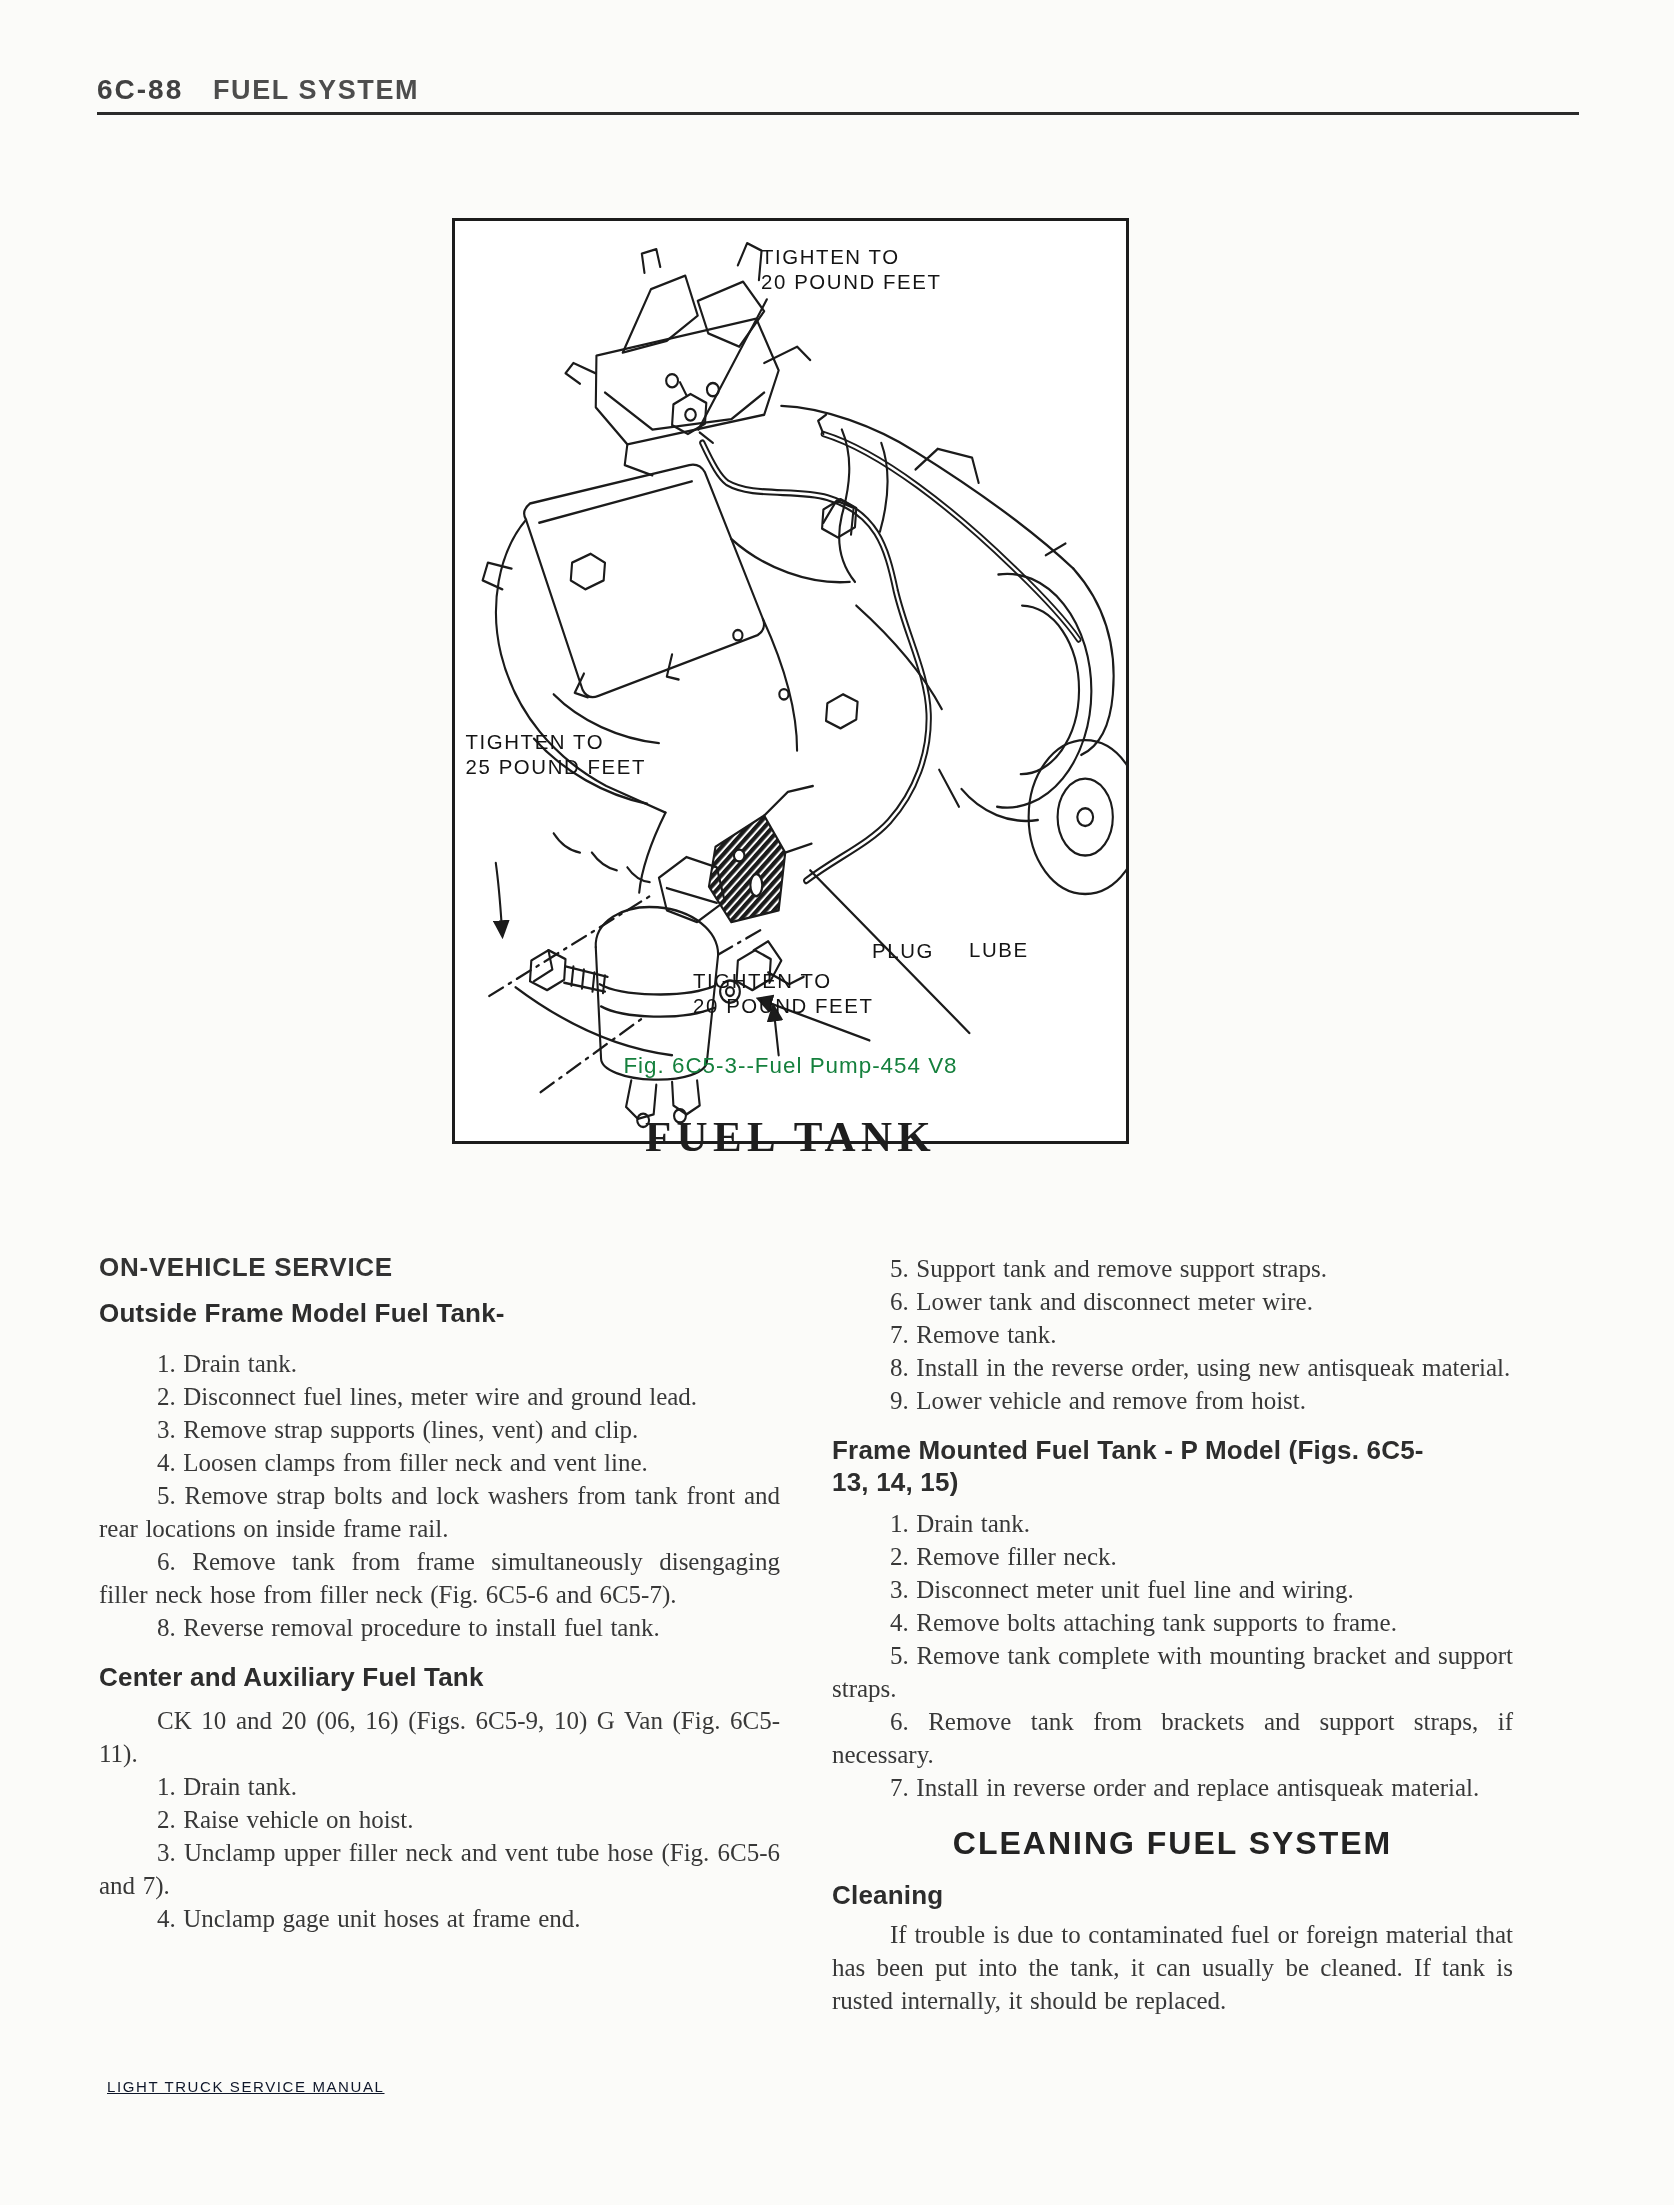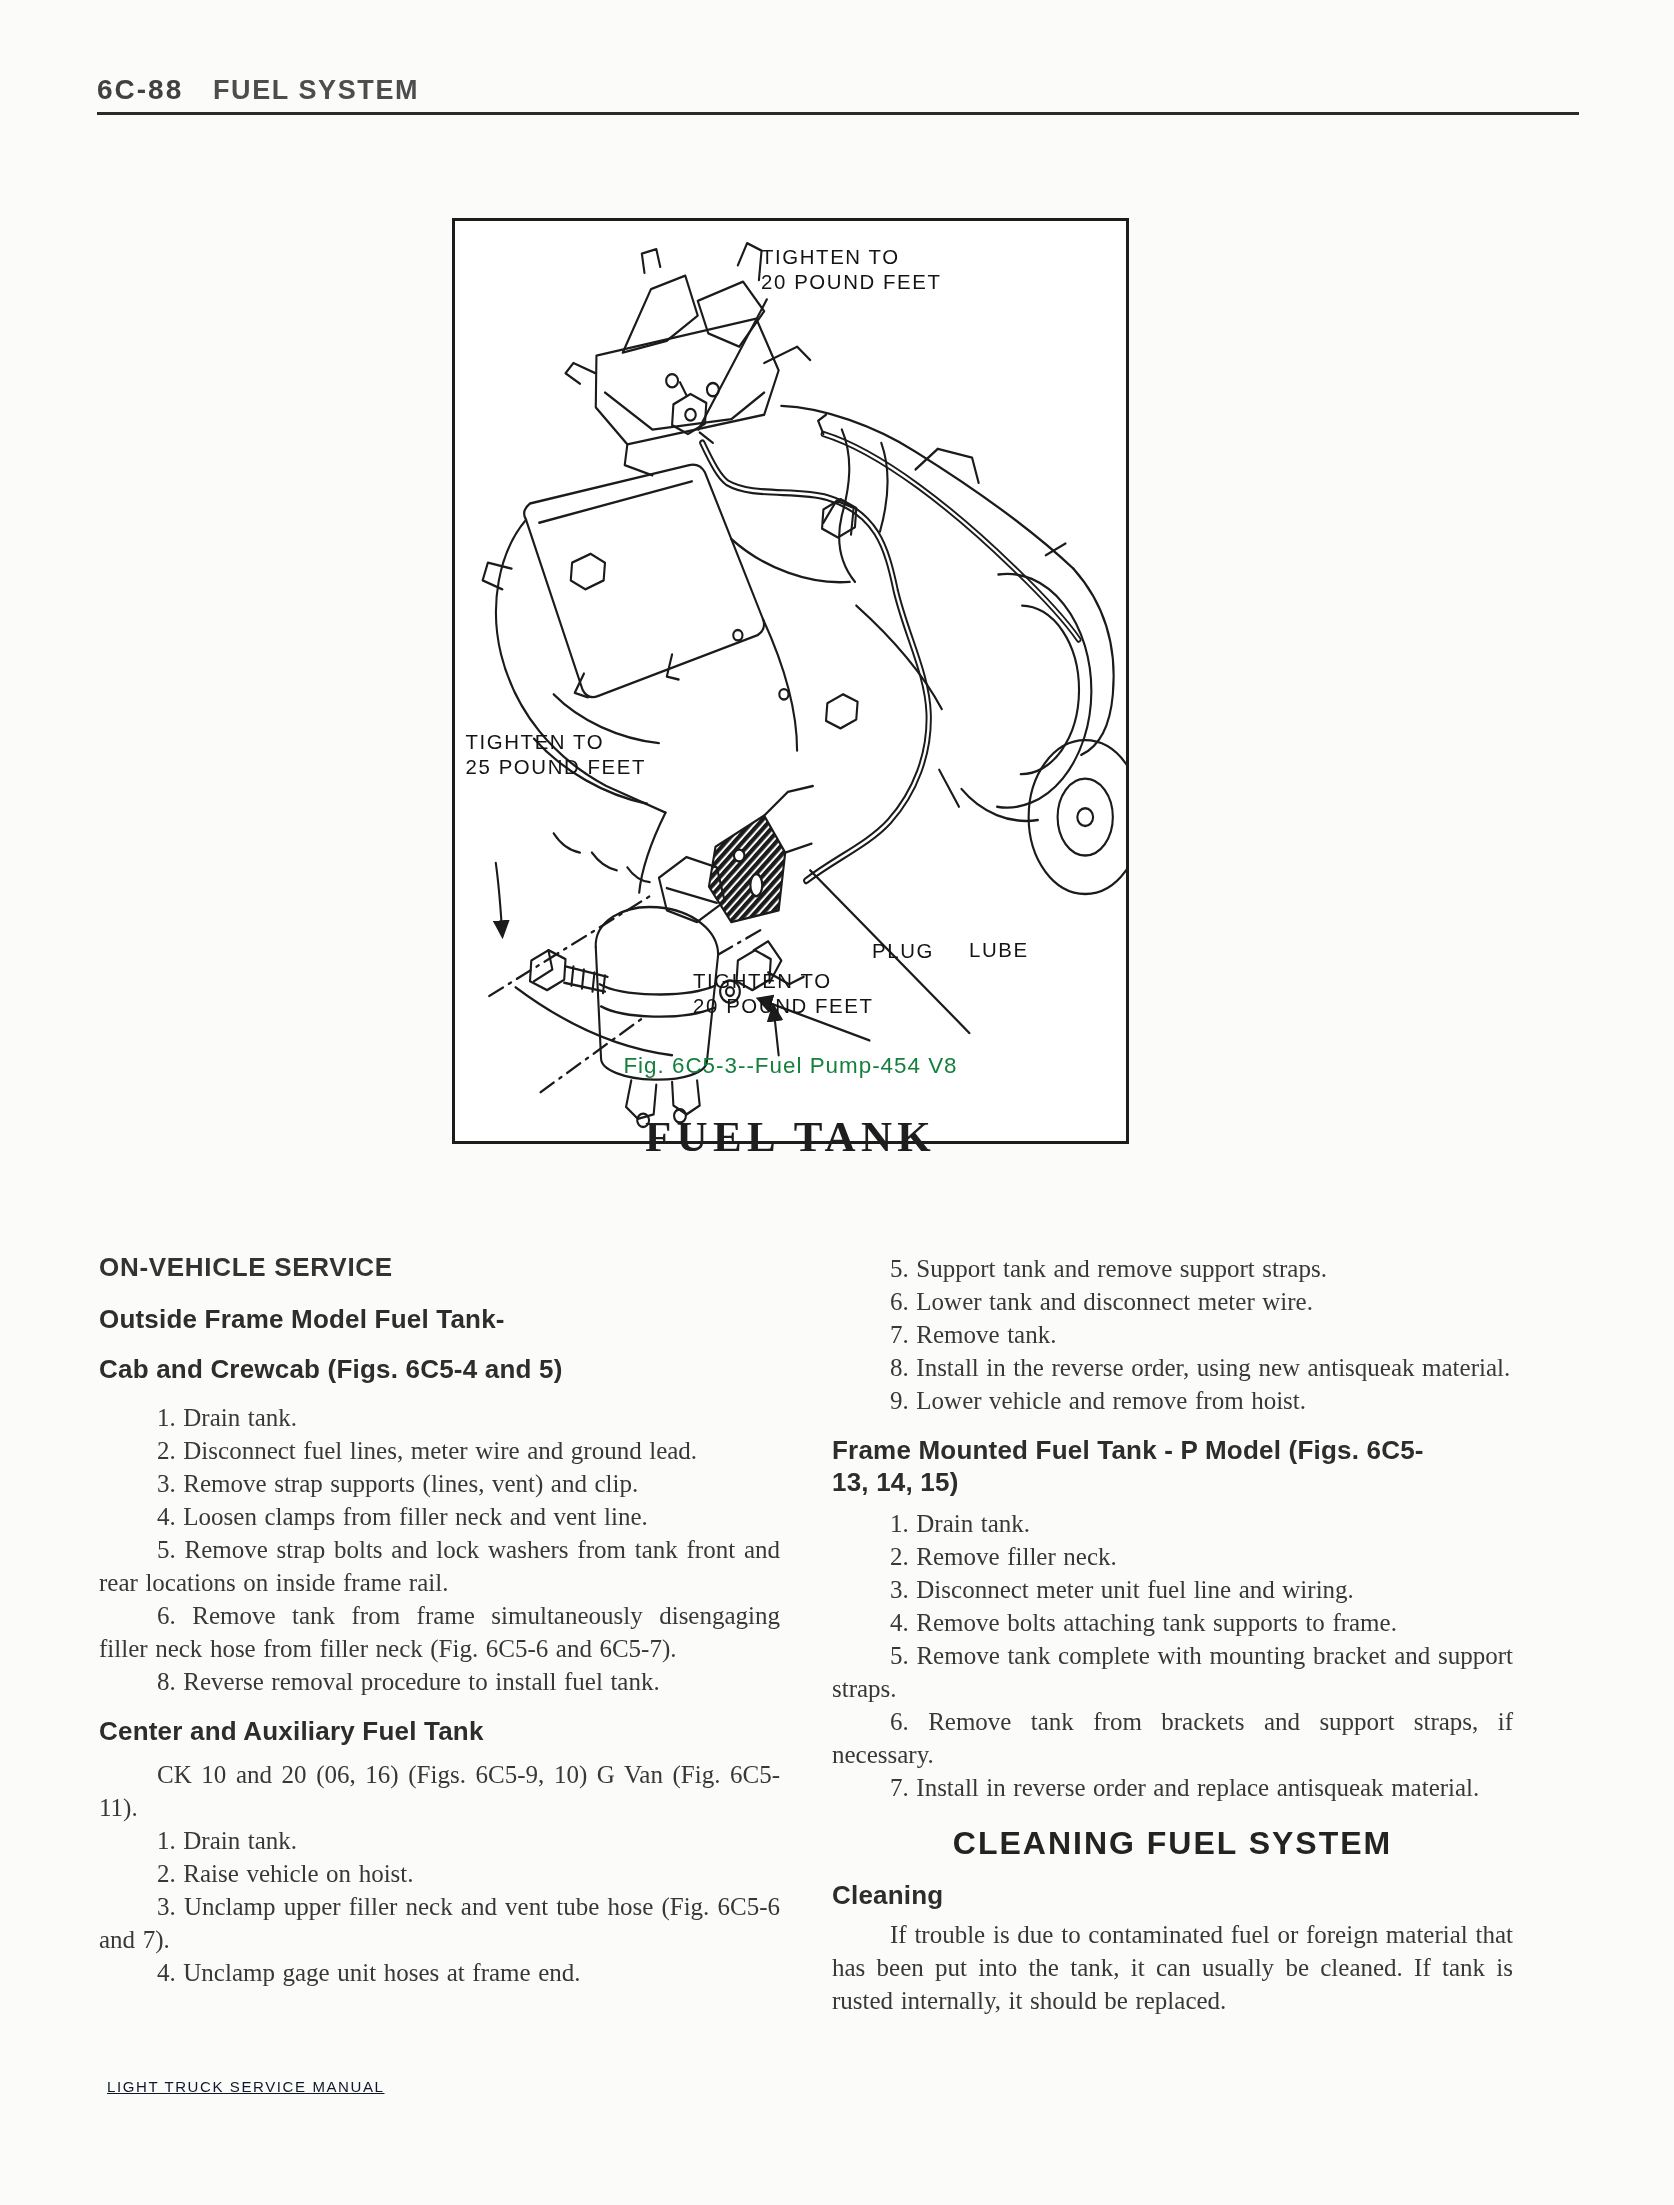--- a/index.html
+++ b/index.html
@@ -217,23 +217,22 @@
     </div>
     <div class="fig-label" style="left:417px; top:718px;">PLUG</div>
     <div class="fig-label" style="left:514px; top:717px;">LUBE</div>
   </div>
 
   <div class="abs fig-caption" style="left:452px; top:1053px; width:677px;">Fig. 6C5-3--Fuel Pump-454 V8</div>
 
   <div class="abs sec-title" style="left:452px; top:1112px; width:677px;font-family:Liberation Serif, serif;">FUEL TANK</div>
 
   <div class="col" style="left:99px; top:1252px;">
-    <h3 class="h-caps" style="margin-bottom:21px;">ON-VEHICLE SERVICE</h3>
+    <h3 class="h-caps" style="margin-bottom:15px;">ON-VEHICLE SERVICE</h3>
     <h4 class="h-sub" style="margin-bottom:18.4px;">Outside Frame Model Fuel Tank-</h4>
-    <h4 class="h-sub" style="margin-bottom:16px;">Cab and Crewcab (Figs. 6C5-4 and 5)</h4>
 
     <p class="step">1. Drain tank.</p>
     <p class="step">2. Disconnect fuel lines, meter wire and ground lead.</p>
     <p class="step">3. Remove strap supports (lines, vent) and clip.</p>
     <p class="step">4. Loosen clamps from filler neck and vent line.</p>
     <p class="step">5. Remove strap bolts and lock washers from tank front and rear locations on inside frame rail.</p>
     <p class="step">6. Remove tank from frame simultaneously disengaging filler neck hose from filler neck (Fig. 6C5-6 and 6C5-7).</p>
     <p class="step">8. Reverse removal procedure to install fuel tank.</p>
 
     <h4 class="h-sub" style="margin-top:17px; margin-bottom:10.5px;">Center and Auxiliary Fuel Tank</h4>

